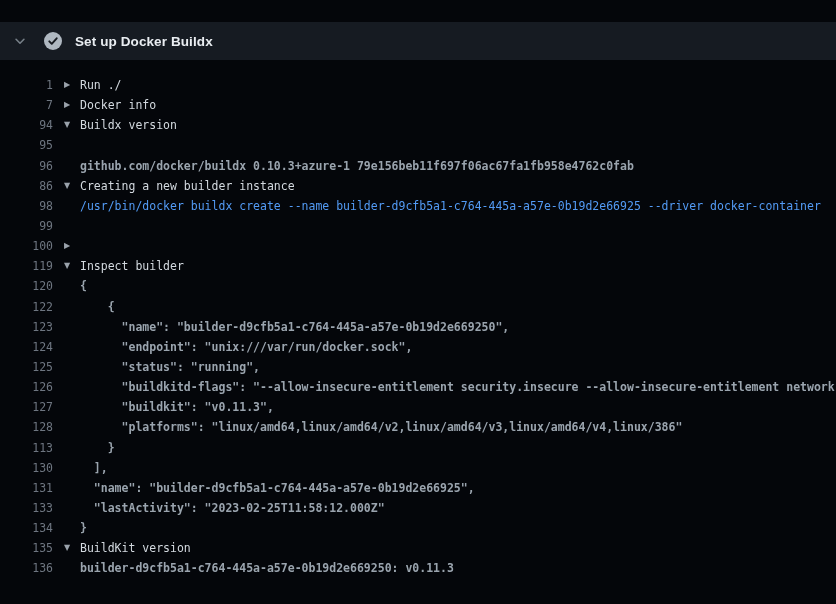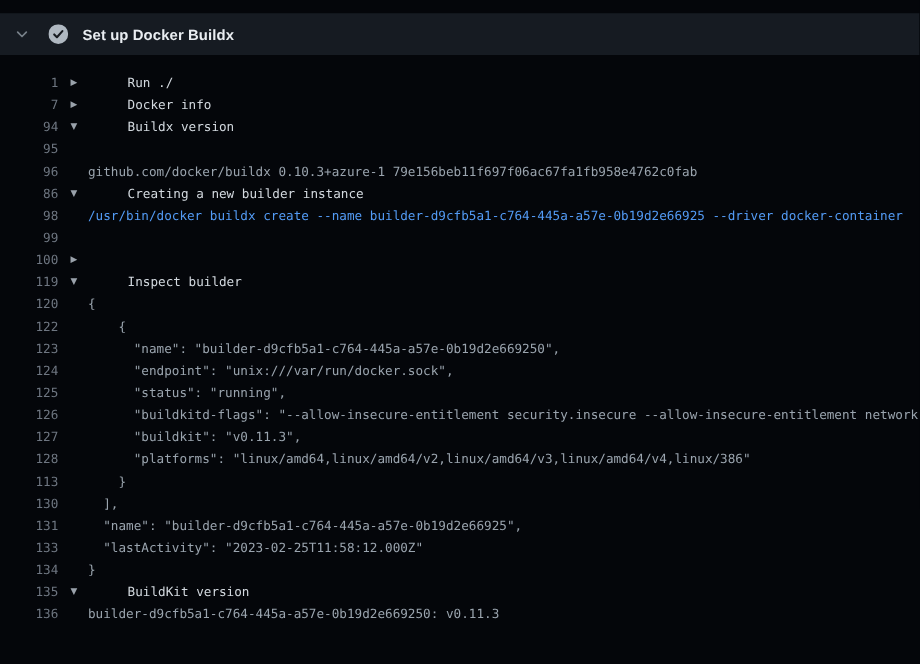--- a/index.html
+++ b/index.html
@@ -1,20 +1,20 @@
 <!DOCTYPE html>
 <html style="--page-bg: #04060a; --header-bg: #161b22; --title: #e9edf1; --line-number: #6e7681; --group-text: #d3d9df; --output-text: #9aa4ae; --command-text: #539bf5; --arrow: #9aa2ab; --check-circle: #afb8c1; --check-mark: #171b21; --chevron: #778089;"><head>
 <meta charset="utf-8">
 <style>
   * { margin:0; padding:0; box-sizing:border-box; }
   html,body { width:836px; height:604px; overflow:hidden; }
   body { background: var(--page-bg, #04060a); }
 
   .step-header {
-    margin-top:12px; height:38px; width:836px;
+    margin-top:22px; height:38px; width:836px;
     background: var(--header-bg, #161b22);
     display:flex; align-items:center;
     padding-left:13px; cursor:pointer;
   }
   .chev { width:24px; display:flex; align-items:center; justify-content:flex-start; }
   .check { margin-left:7px; margin-right:13px; display:flex; align-items:center; }
   .step-title {
     font-family:"Liberation Sans","DejaVu Sans",sans-serif;
     font-size:13.5px; font-weight:600;
     color: var(--title, #e9edf1);
@@ -31,24 +31,24 @@
     width:53px; flex:none; text-align:right;
     color: var(--line-number, #6e7681); cursor:pointer;
   }
   .row .arrow {
     width:27px; flex:none; padding-left:11px;
     font-size:8px; line-height:20.15px;
     color: var(--arrow, #9aa2ab);
     font-family:"DejaVu Sans",sans-serif;
   }
   .row .text { white-space:pre; }
-  .row.output .text  { color: var(--output-text, #9aa4ae); }
+  .row.output .text  { color: var(--output-text, #9aa4ae); font-weight: bold; }
   .row.command .text { color: var(--command-text, #539bf5); }
   .row.group-collapsed .text,
-  .row.group-expanded .text { color: var(--group-text, #d3d9df); margin-left: 36px; }
+  .row.group-expanded .text { color: var(--group-text, #d3d9df); }
   .row.group-collapsed, .row.group-expanded { cursor:pointer; }
 </style>
 </head>
 <body>
 
 <div class="step-header">
   <span class="chev">
     <svg width="14" height="14" viewBox="0 0 16 16">
       <path d="M3.5 6l4.5 4.5L12.5 6" stroke="var(--chevron,#778089)" stroke-width="1.8" fill="none" stroke-linecap="round" stroke-linejoin="round"></path>
     </svg>

